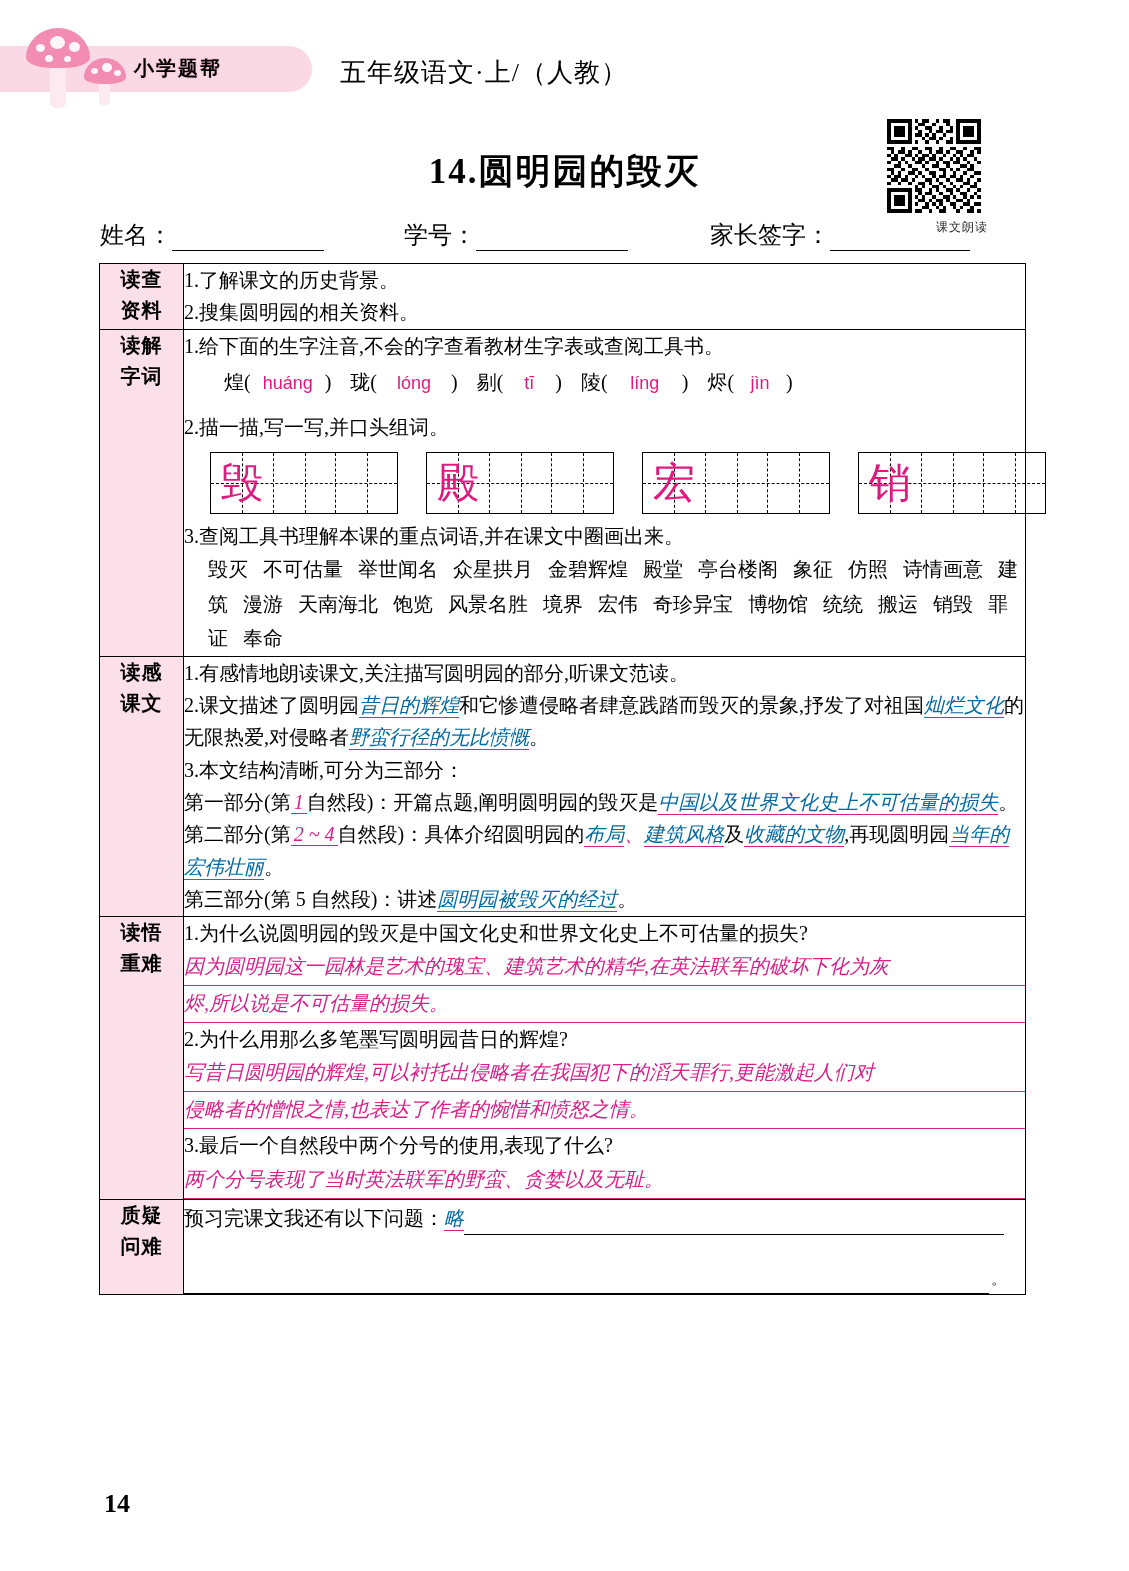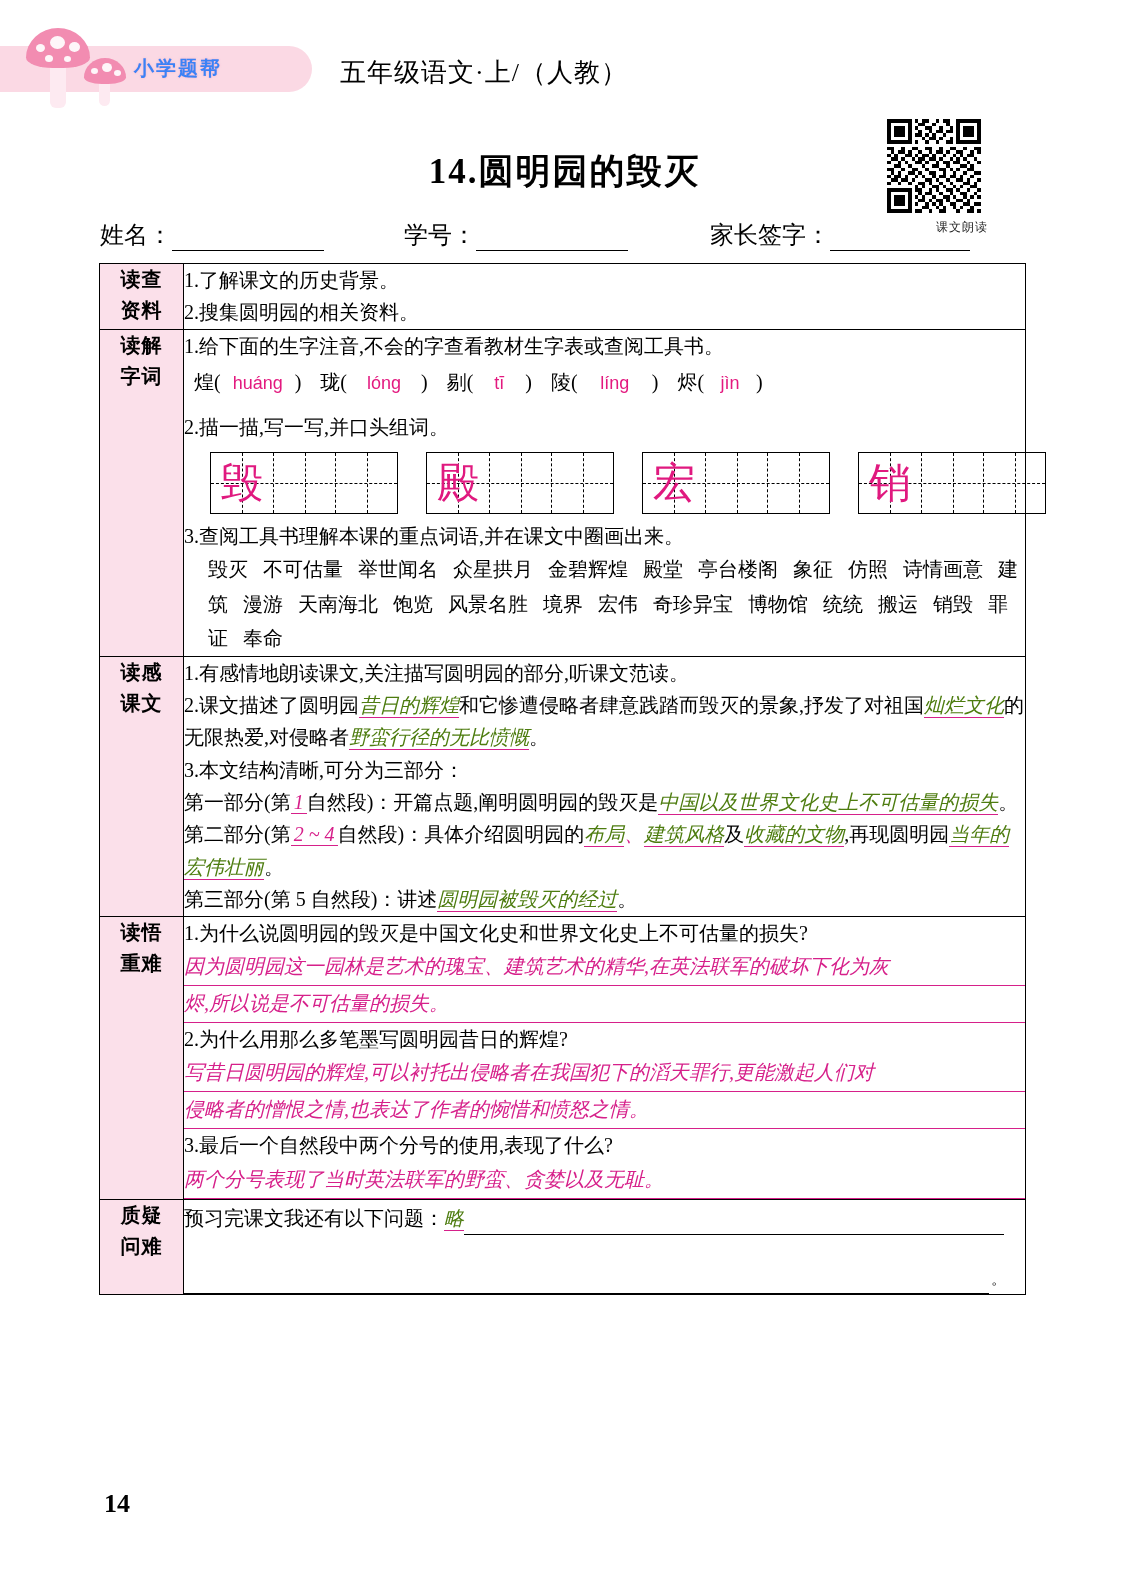--- a/index.html
+++ b/index.html
@@ -61,21 +61,21 @@
   .mush-sm .d1 { left: 7px;  top: 10px; width: 7px; height: 6px; }
   .mush-sm .d2 { left: 18px; top: 5px;  width: 10px; height: 9px; }
   .mush-sm .d3 { left: 30px; top: 12px; width: 7px; height: 6px; }
 
   .banner-text {
     position: absolute;
     left: 134px; top: 9px;
     font-family: "Liberation Sans", sans-serif;
     font-size: 20px;
     font-weight: 700;
-    color: #3b82f6;
+    color: #000000;
     letter-spacing: 2px;
     text-shadow: 0 0 2px rgba(240,140,180,.5);
   }
 
   .grade-title {
     position: absolute;
     left: 340px; top: 55px;
     font-size: 26px;
     letter-spacing: 1px;
     white-space: nowrap;
@@ -168,21 +168,21 @@
     font-size: 20px;
     line-height: 1.62;
   }
 
   .ln { display: block; white-space: nowrap; }
   .ln.wrap { white-space: normal; }
   .indent { }
 
   
   .hw {
-    color: #4d7c0f;
+    color: #0369a1;
     font-family: "Liberation Serif", "DejaVu Serif", serif;
     font-style: italic;
     border-bottom: 1.3px solid #d6208a;
     padding-bottom: 1px;
   }
   .hw-nb {
     color: #d6208a;
     font-style: italic;
   }
   .hw-ans {
@@ -194,21 +194,21 @@
     line-height: 1.75;
   }
   .num-u {
     border-bottom: 1.3px solid #d6208a;
     color: #d6208a;
     font-style: italic;
     padding: 0 3px;
   }
 
   
-  .pinyin-line { margin-top: 4px; padding-left: 10px; white-space: nowrap; }
+  .pinyin-line { margin-top: 4px; padding-left: 40px; white-space: nowrap; }
   .py {
     color: #e3197f;
     font-family: "Liberation Sans", sans-serif;
     font-size: 18px;
     display: inline-block;
     min-width: 74px;
     text-align: center;
   }
   .py-sm { min-width: 52px; }
   .py-item { display: inline-block; margin-right: 14px; }

